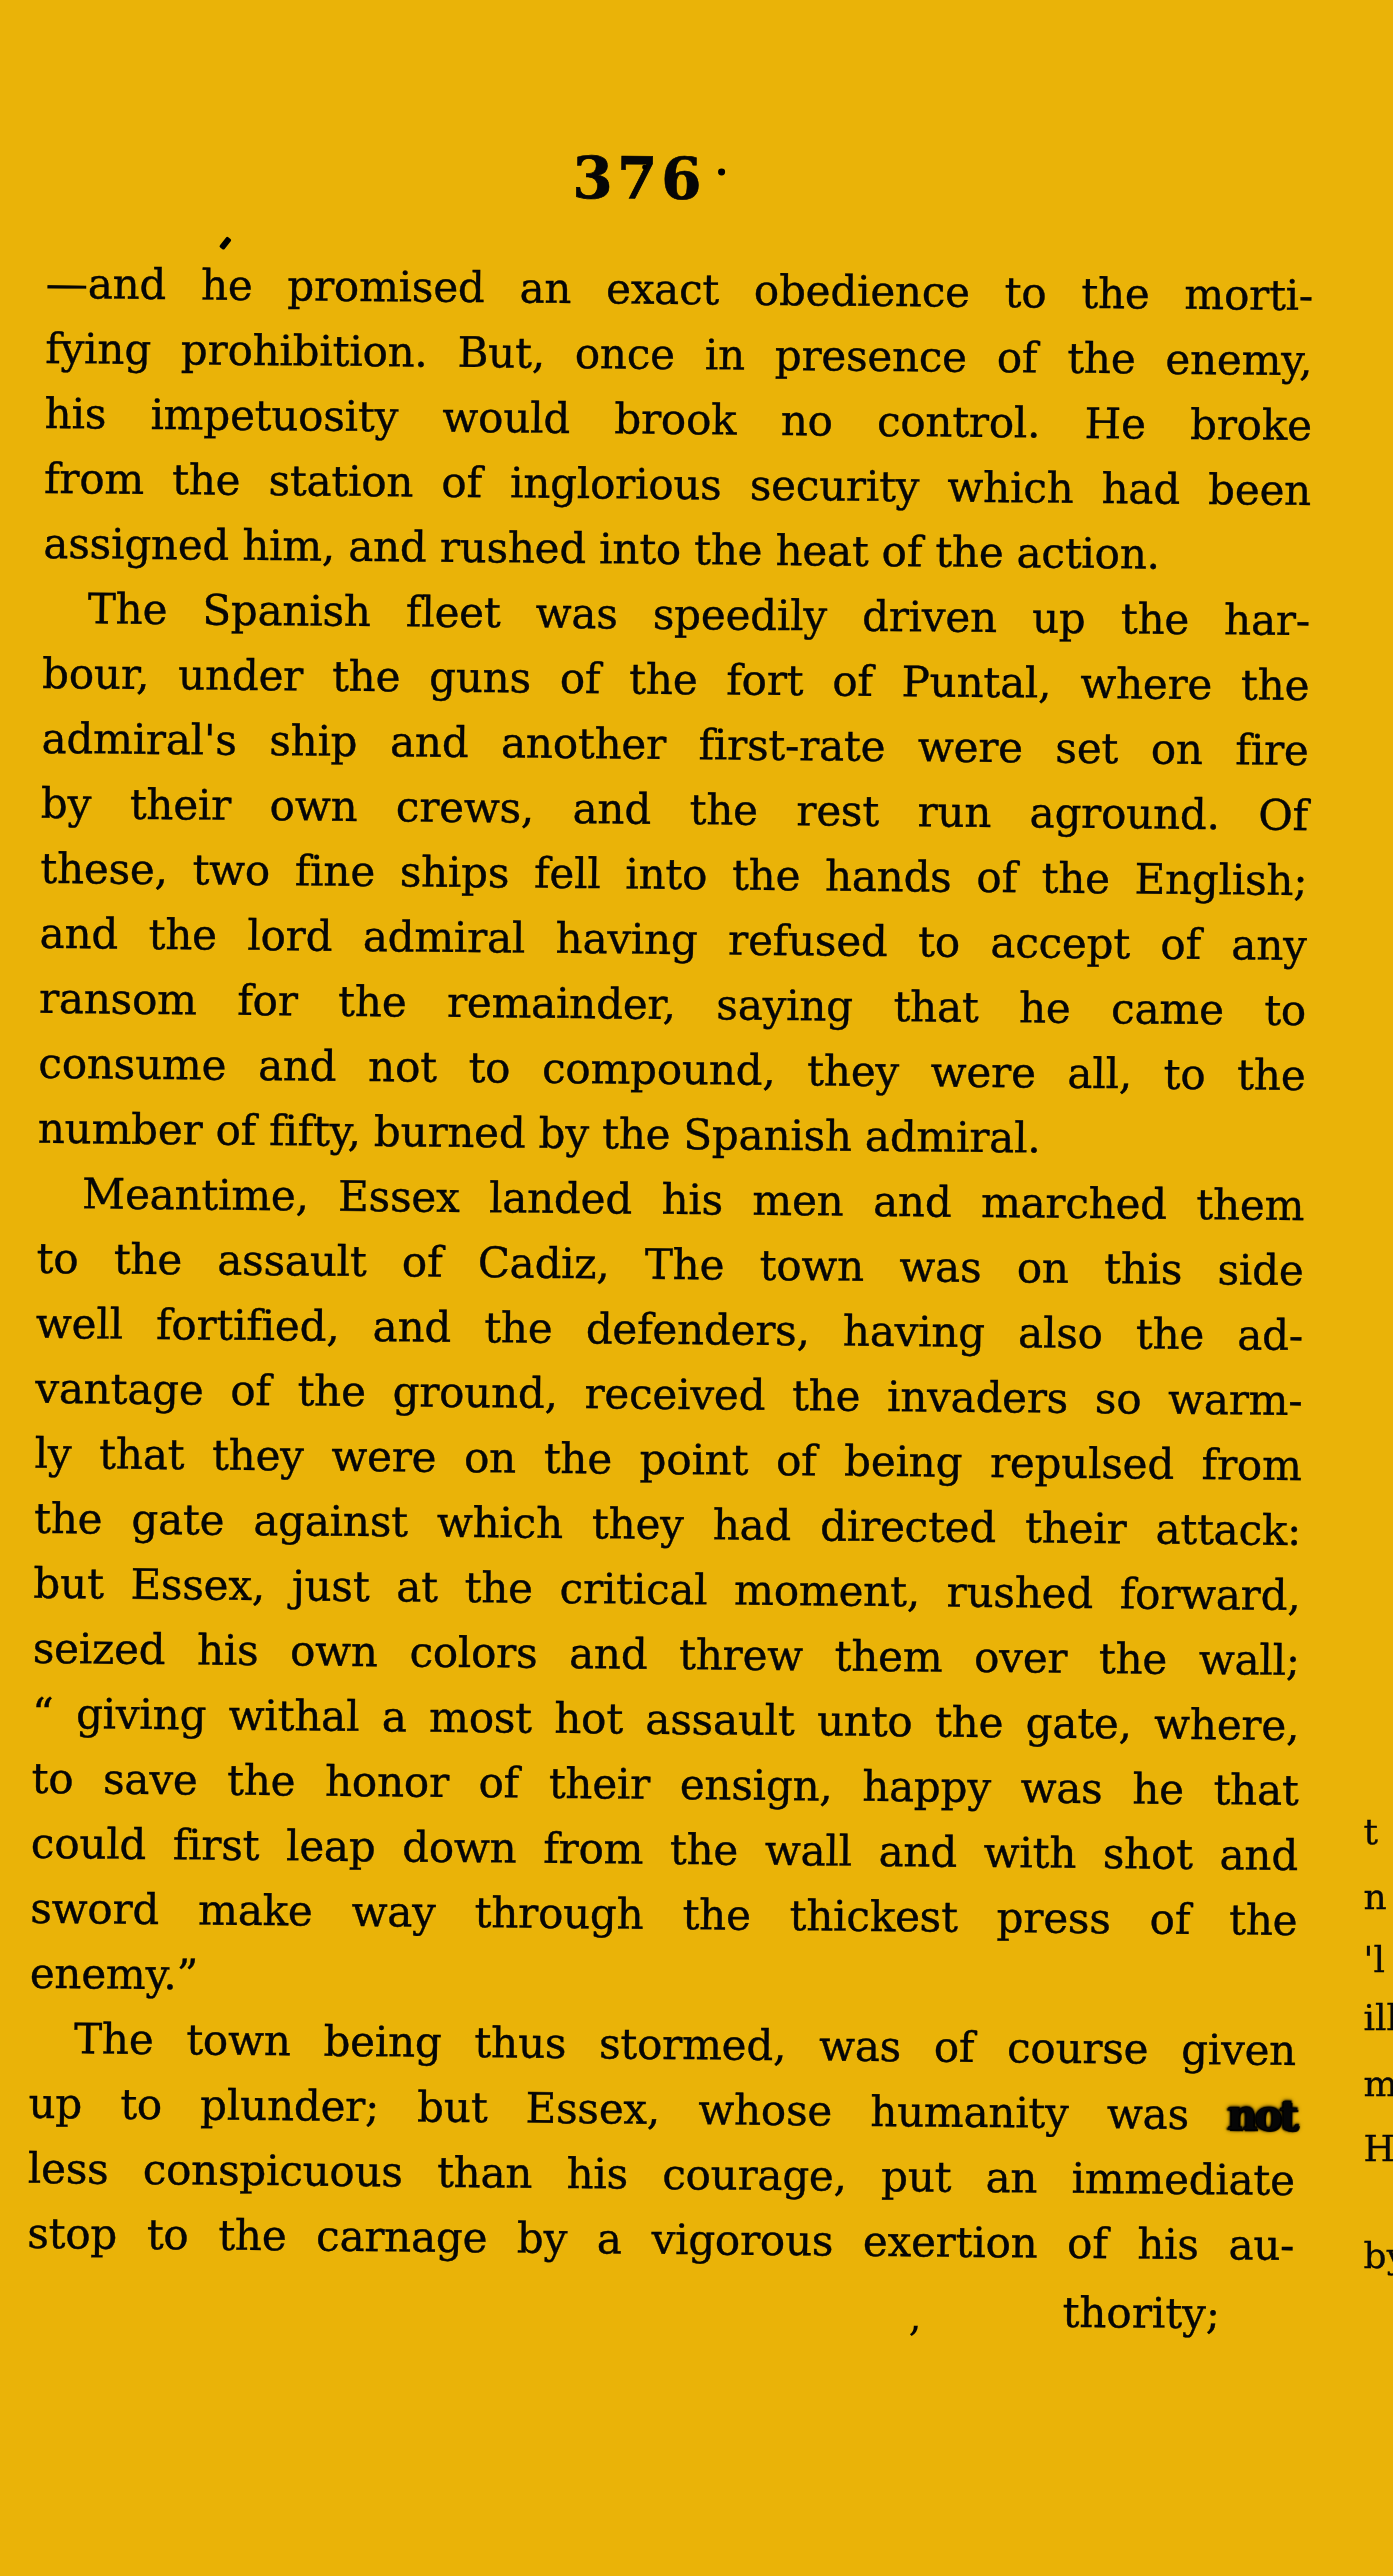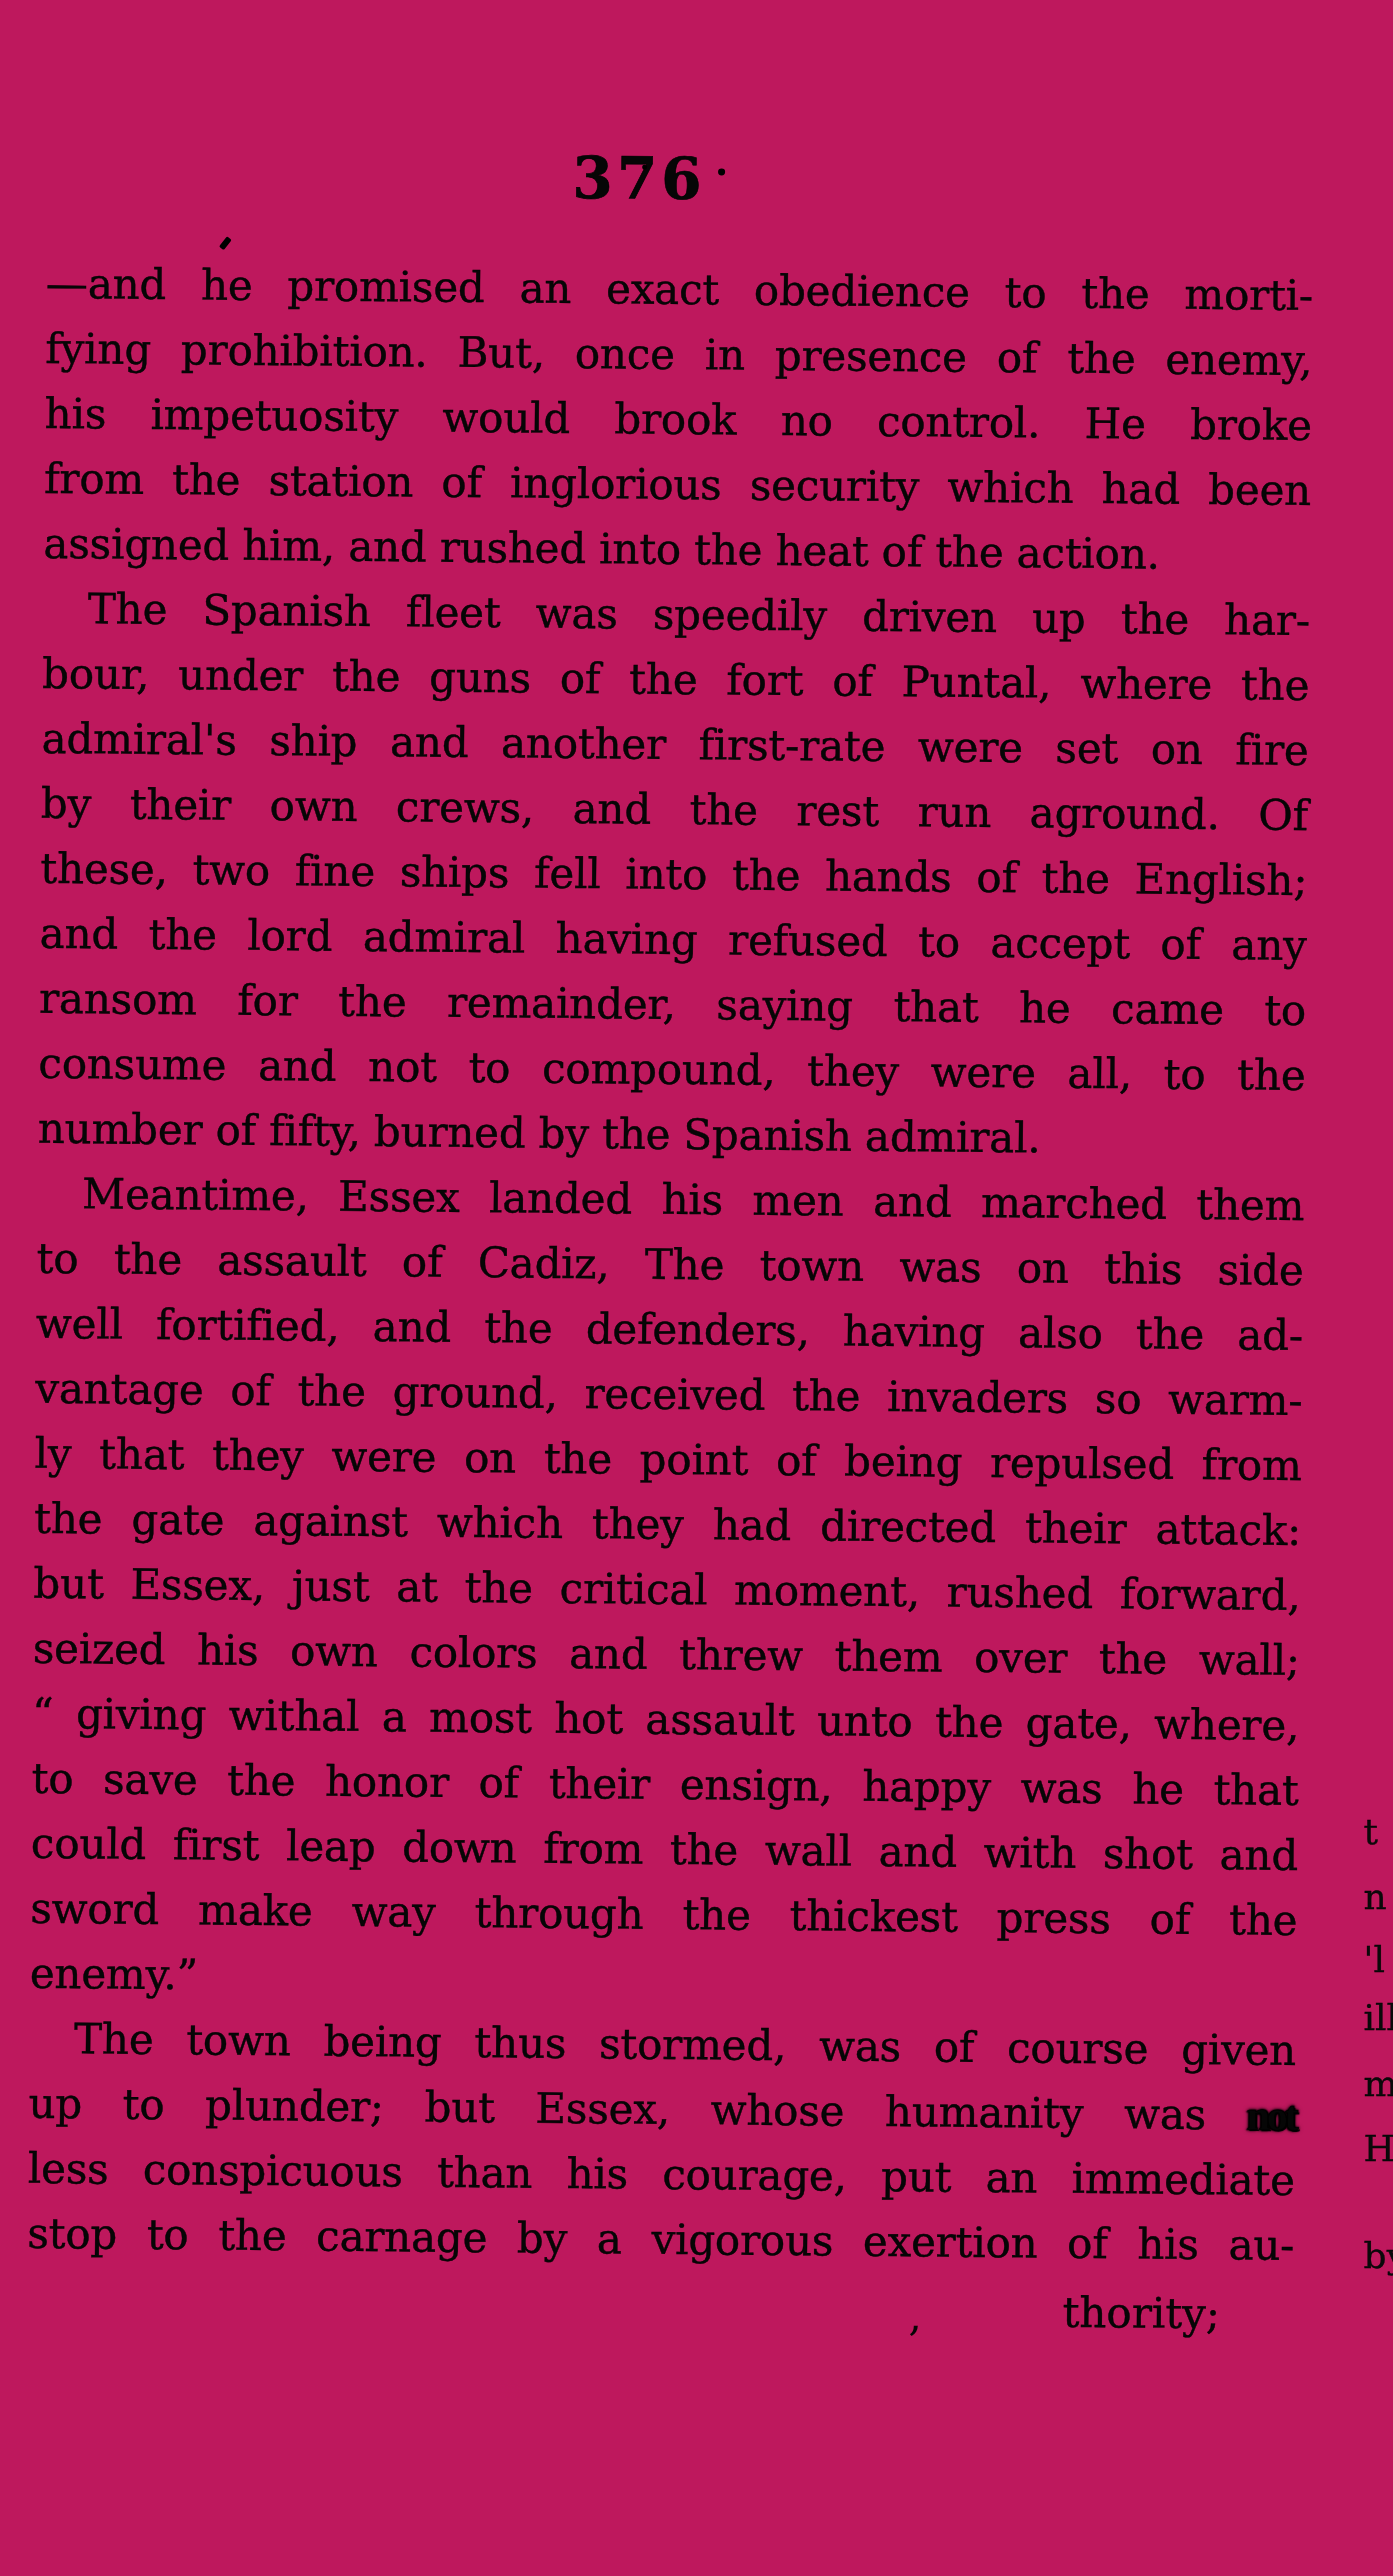--- a/index.html
+++ b/index.html
@@ -1,21 +1,21 @@
 <!DOCTYPE html>
 <html style="font-size:13px"><head>
 <meta charset="utf-8">
 <style>
   html,body{margin:0;padding:0;}
   body{
     width:1393px;height:2576px;background:#ffffff;overflow:hidden;
     font-family:"DejaVu Serif", serif;
   }
   .page{
-    position:relative;width:1393px;height:2576px;background:#be185d;color:#060606;
+    position:relative;width:1393px;height:2576px;background:#eab308;color:#060606;
   }
   
   .content{
     position:absolute;left:0;top:0;width:1393px;height:2576px;
     transform:rotate(0.55deg);transform-origin:57px 178px;
   }
   .page-number{
     position:absolute;left:558px;top:139px;width:162px;
     text-align:center;font-size:58px;font-weight:bold;letter-spacing:4px;
     -webkit-text-stroke:0.6px #000;
@@ -28,21 +28,20 @@
   .paragraph{margin:0;}
   .line{
     text-align:justify;text-align-last:justify;text-justify:inter-word;
     height:65px;overflow:visible;
   }
   .line.short{text-align-last:left;}
   .line.indent{text-indent:45px;}
   .smudge{
     font-weight:bold;letter-spacing:-3.2px;
     text-shadow:0 0 4.9px #000,0 0 2.4px #000,1.6px 1.6px 0.8px #000,-1.6px 0.8px 1.6px #000,0.8px -0.8px 1.6px #000;
-    font-family:Liberation Serif, serif;
   }
   .catchword{
     position:absolute;left:1083px;top:2270px;font-size:42px;line-height:65px;
     -webkit-text-stroke:0.4px #000;
   }
   .stray-comma{
     position:absolute;left:929px;top:2275px;font-size:42px;line-height:65px;
   }
   .speck{position:absolute;background:#000;}
   .speck.s1{left:223px;top:235px;width:5.7px;height:13px;transform:rotate(38deg);border-radius:1.6px;}

